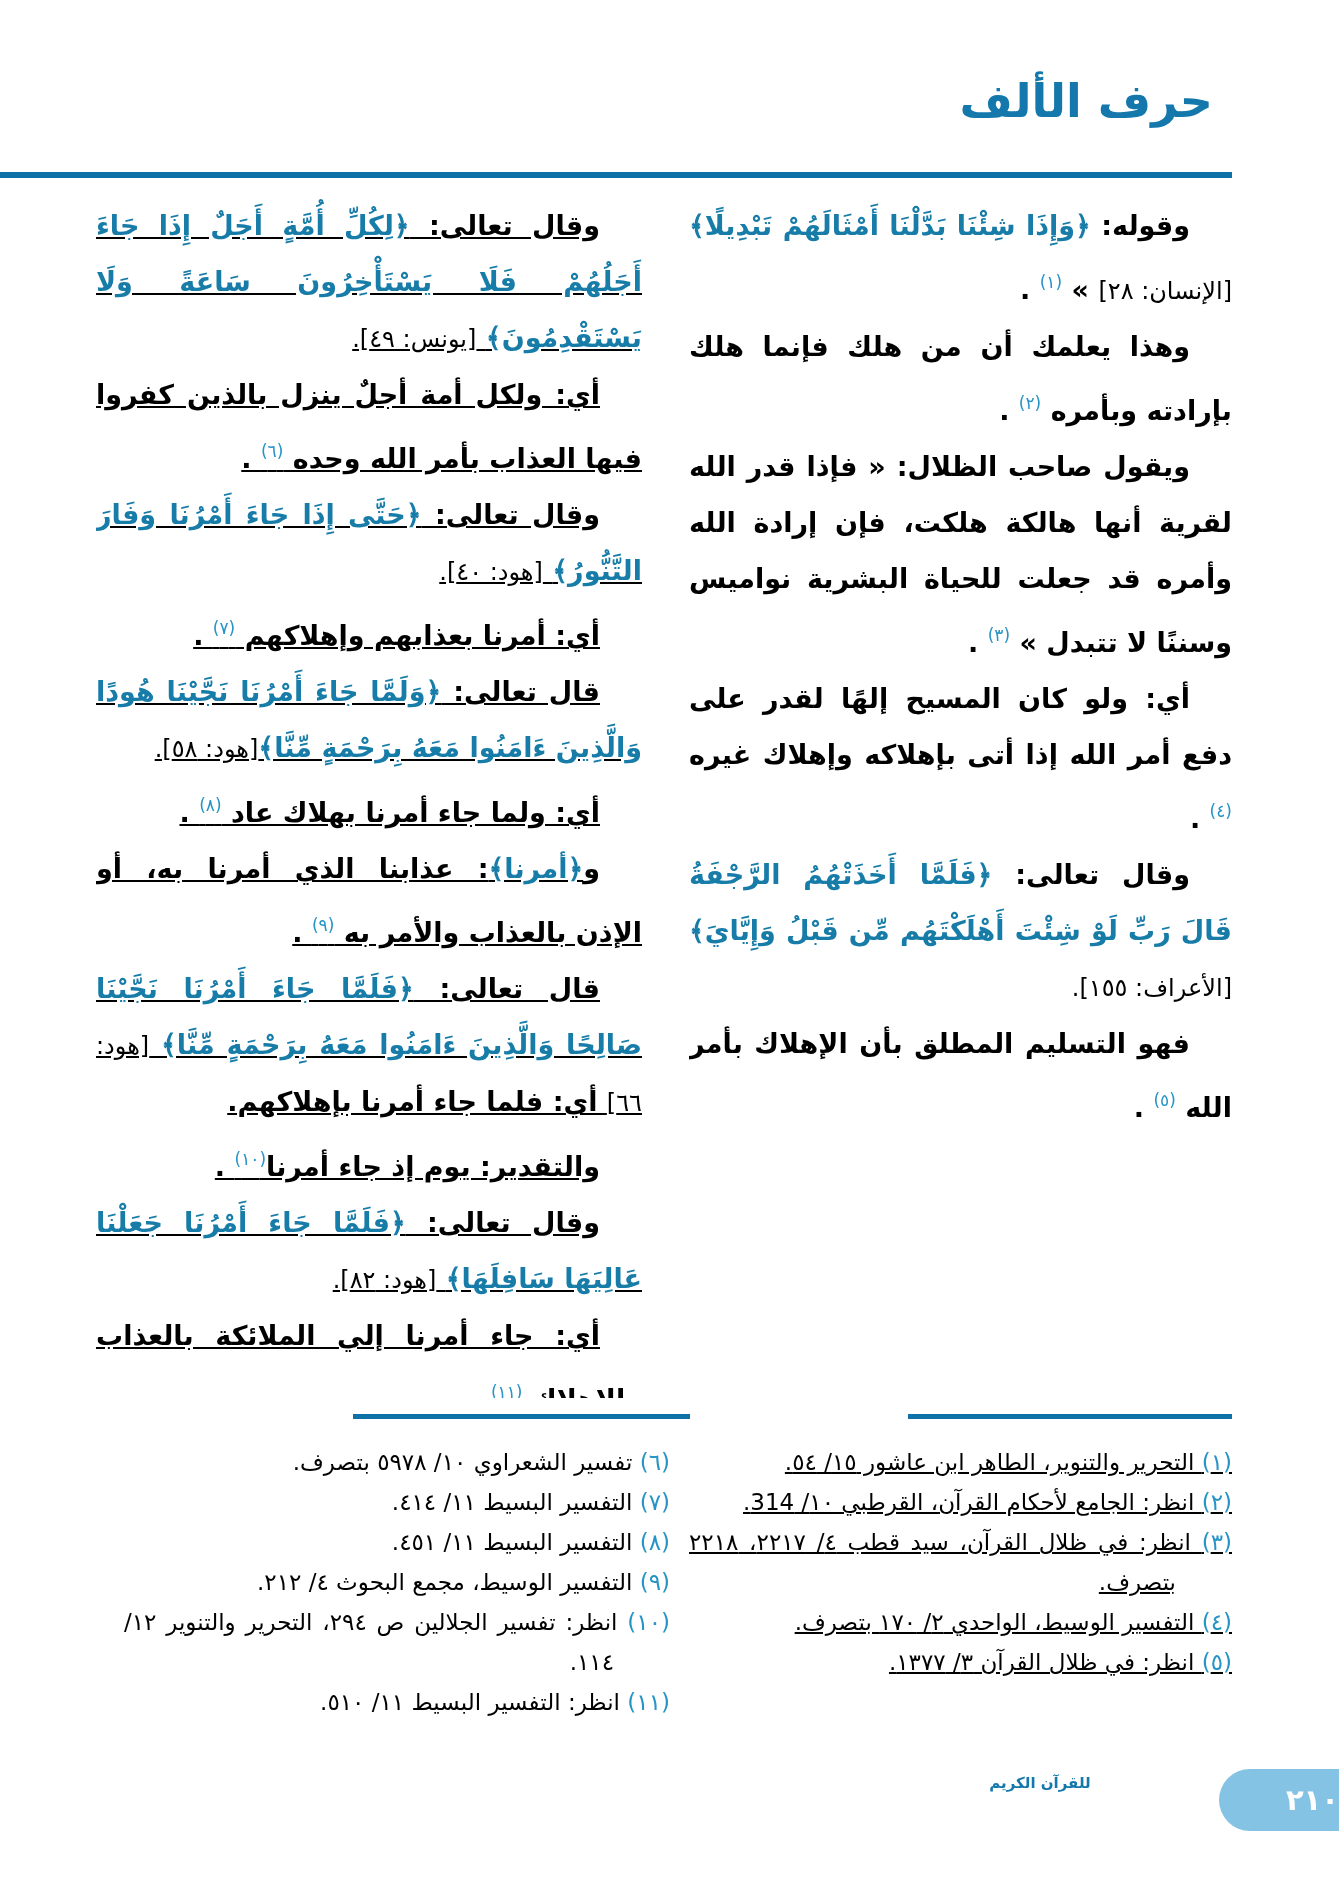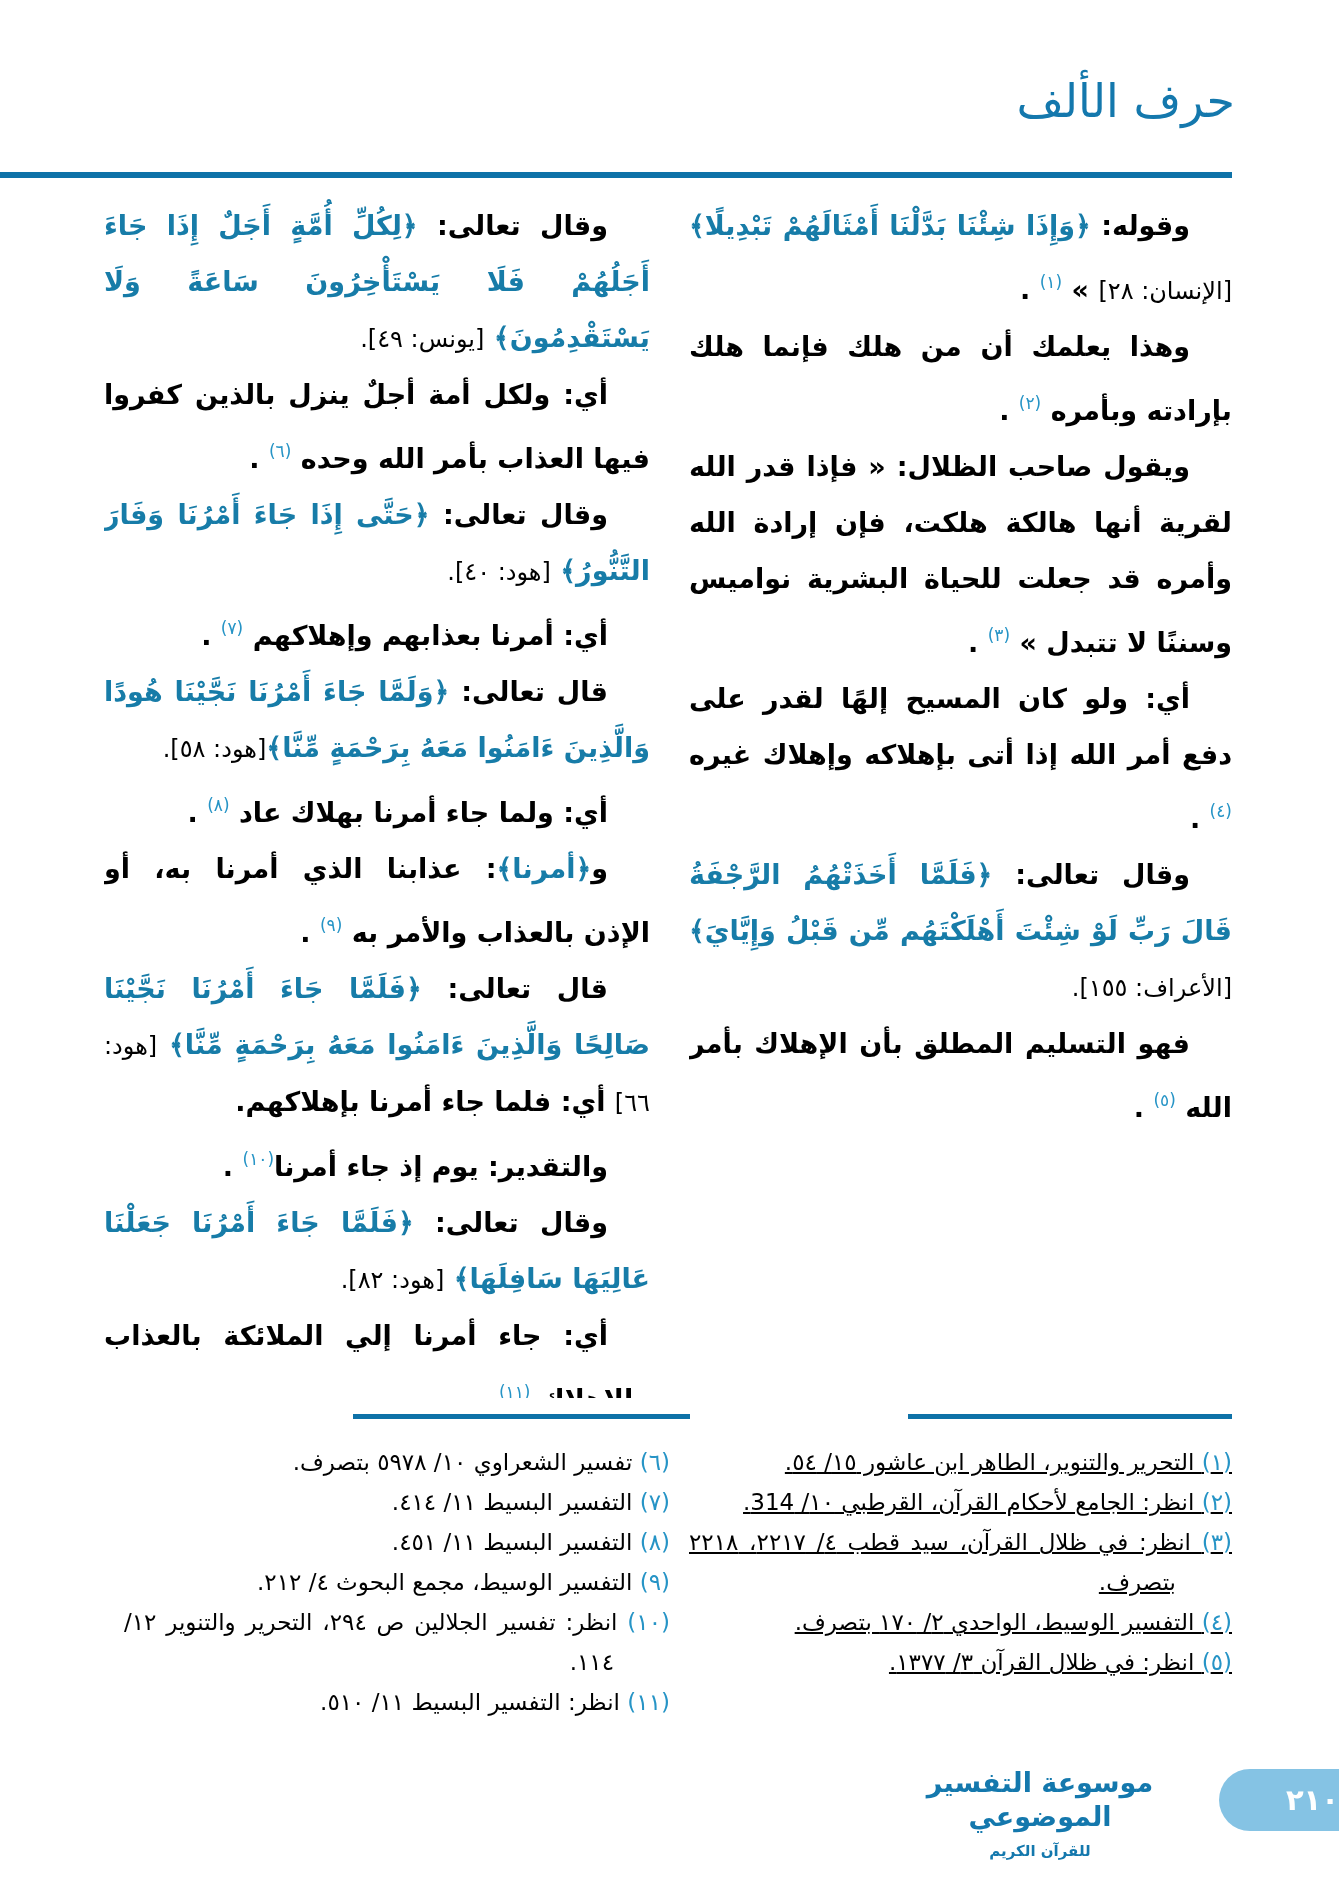--- a/index.html
+++ b/index.html
@@ -12,33 +12,33 @@
   *{margin:0;padding:0;box-sizing:border-box;}
   html,body{background:#ffffff;}
   body{
     width:1339px;height:1890px;position:relative;overflow:hidden;
     font-family:"DejaVu Sans",sans-serif;direction:rtl;
   }
   .page{position:absolute;inset:0;background:#fff;}
 
   
   .chapter-title{
-    position:absolute;top:74px;right:104px;
-    color:var(--accent);font-size:46px;font-weight:normal;
+    position:absolute;top:74px;right:126px;
+    color:var(--accent);font-size:46px;font-weight:bold;
     letter-spacing:-1px;line-height:1.2;
   }
   .header-rule{
     position:absolute;top:172px;left:0;width:1232px;height:6px;
     background:var(--rule);
   }
 
   
   .col{position:absolute;top:198px;height:1200px;overflow:hidden;}
   .col-right{right:107px;width:543px;}
-  .col-left{left:104px;width:546px;}
+  .col-left{left:96px;width:546px;text-decoration:underline;}
   .para{
     font-size:27px;line-height:56px;color:#000;font-weight:bold;
     text-align:justify;text-align-last:right;text-indent:42px;
   }
   .seg-q{color:var(--verse);}
   .seg-r{font-weight:normal;font-size:24px;}
   .seg-fn{
     color:var(--marker);font-weight:normal;font-size:17px;
     vertical-align:11px;letter-spacing:1px;
   }
@@ -115,21 +115,20 @@
   <div class="fncol fncol-left" id="fn-left">
       <div class="footnote"><span class="fn-num">(٦)</span><span class="fn-text"> تفسير الشعراوي ١٠/ ٥٩٧٨ بتصرف.</span></div>
       <div class="footnote"><span class="fn-num">(٧)</span><span class="fn-text"> التفسير البسيط ١١/ ٤١٤.</span></div>
       <div class="footnote"><span class="fn-num">(٨)</span><span class="fn-text"> التفسير البسيط ١١/ ٤٥١.</span></div>
       <div class="footnote"><span class="fn-num">(٩)</span><span class="fn-text"> التفسير الوسيط، مجمع البحوث ٤/ ٢١٢.</span></div>
       <div class="footnote"><span class="fn-num">(١٠)</span><span class="fn-text"> انظر: تفسير الجلالين ص ٢٩٤، التحرير والتنوير ١٢/ ١١٤.</span></div>
       <div class="footnote"><span class="fn-num">(١١)</span><span class="fn-text"> انظر: التفسير البسيط ١١/ ٥١٠.</span></div>
     </div>
 
   <div class="footer-logo">
-    <div class="logo-line1">موسوعة التفسير الموضوعي</div>
     <div class="logo-line2">للقرآن الكريم</div>
   </div>
 
   <div class="page-badge">
     <span>٢١٠</span>
   </div>
 
 </div>
 
 </body></html>

